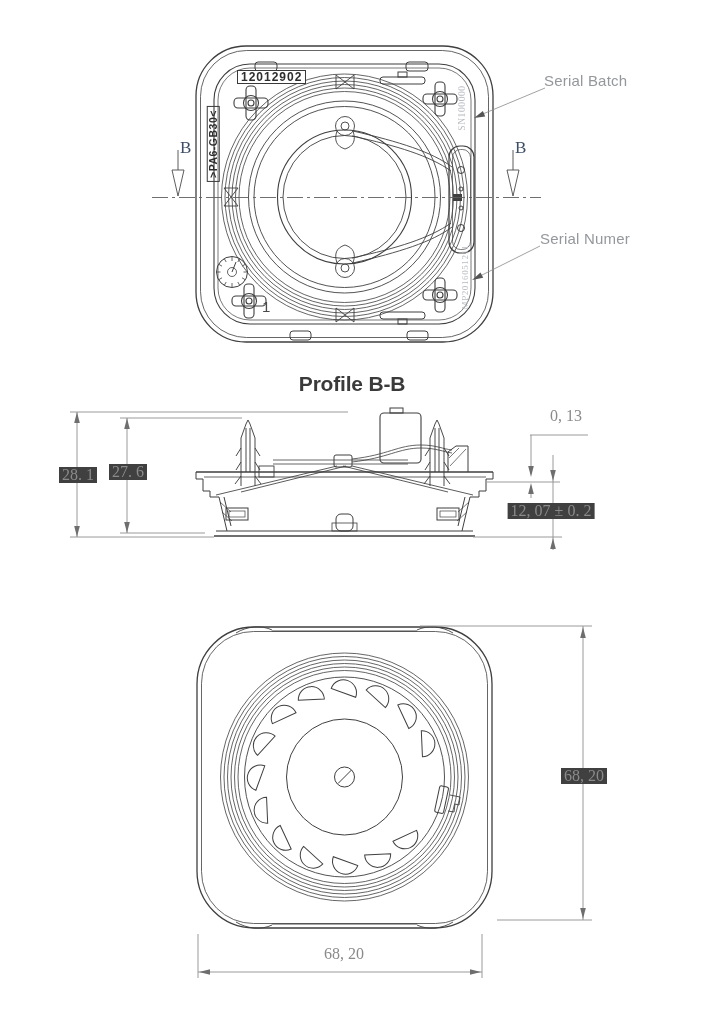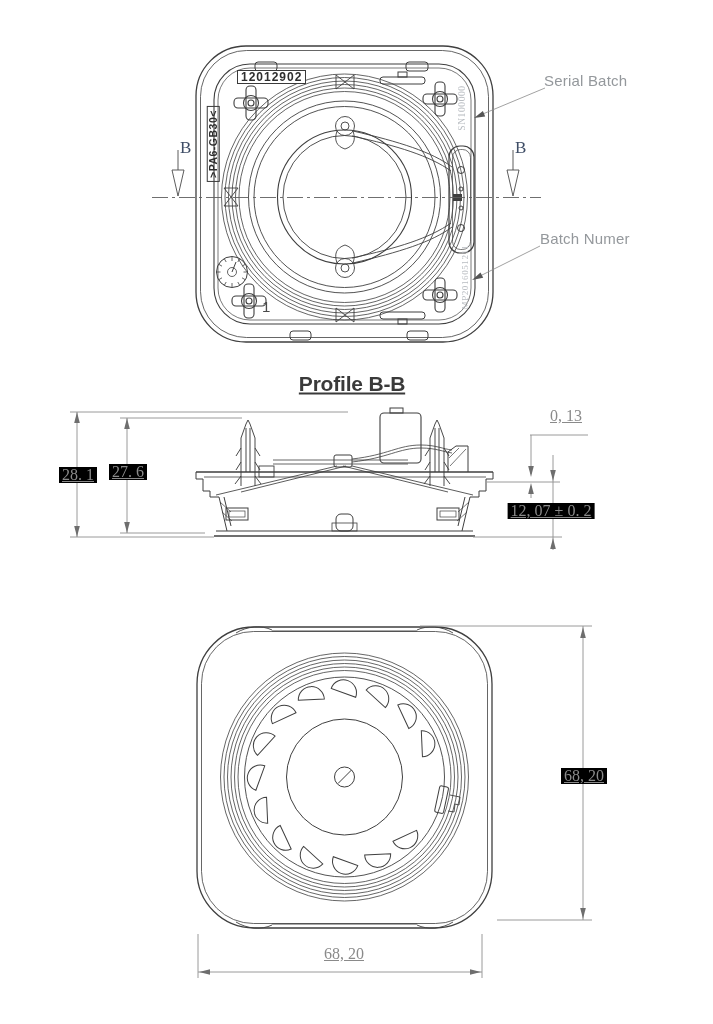--- a/index.html
+++ b/index.html
@@ -1,23 +1,23 @@
 <!DOCTYPE html>
 <html><head>
 <meta charset="utf-8">
 <style>
   html,body{margin:0;padding:0;background:#fff;}
   .page{position:relative;width:713px;height:1024px;background:#ffffff;overflow:hidden;
         font-family:"Liberation Sans",sans-serif;}
   svg{position:absolute;left:0;top:0;}
   .txt{position:absolute;white-space:pre;line-height:1;}
-  .ctr{transform:translate(-50%,-50%);text-decoration:underline;}
+  .ctr{transform:translate(-50%,-50%);}
   .rot{transform:translate(-50%,-50%) rotate(-90deg);}
   .dim{font-family:"Liberation Serif","DejaVu Serif",serif;color:#8a8a8a;font-size:16px;}
-  .dim.bg{background:#000000;padding:0 3px;}
+  .dim.bg{background:#404040;padding:0 3px;}
   .callout{color:#94989c;font-size:15px;letter-spacing:.2px;}
   .title{color:#3a3a3a;font-size:21px;font-weight:600;letter-spacing:-.2px;}
   .codebox{font-size:12px;font-weight:bold;color:#2e2e2e;border:1.5px solid #3a3a3a;
            padding:0 3px;letter-spacing:1px;background:#fff;}
   .matbox{font-size:10.5px;font-weight:bold;color:#2e2e2e;border:1.2px solid #3a3a3a;
           padding:0 3px;letter-spacing:.5px;background:transparent;}
   .molded{color:#b9bdc2;font-size:9.5px;letter-spacing:.6px;font-family:"Liberation Serif",serif;}
   .sectionb{font-family:"Liberation Serif","DejaVu Serif",serif;font-size:17px;color:#3e4d66;}
   .cavity{font-size:15px;color:#4a4a4a;font-family:"Liberation Sans",sans-serif;}
 </style>
@@ -223,21 +223,21 @@
 </svg>
 
 <div class="txt codebox" style="left:237px;top:70px;">12012902</div>
 <div class="txt matbox rot" style="left:213px;top:144px;">&gt;PA6-GB30&lt;</div>
 <div class="txt cavity" style="left:262px;top:299px;">1</div>
 <div class="txt molded rot" style="left:463px;top:108px;">SN100000</div>
 <div class="txt molded rot" style="left:465px;top:277px;font-size:9px;">MP2016051211</div>
 <div class="txt sectionb" style="left:180px;top:139px;">B</div>
 <div class="txt sectionb" style="left:515px;top:139px;">B</div>
 <div class="txt callout" style="left:544px;top:73px;">Serial Batch</div>
-<div class="txt callout" style="left:540px;top:231px;">Batch Numer</div>
+<div class="txt callout" style="left:540px;top:231px;">Serial Numer</div>
 
 <div class="txt title ctr" style="left:352px;top:383px;">Profile B-B</div>
 <div class="txt dim bg ctr" style="left:78px;top:475px;">28. 1</div>
 <div class="txt dim bg ctr" style="left:128px;top:472px;">27. 6</div>
 <div class="txt dim ctr" style="left:566px;top:416px;">0, 13</div>
 <div class="txt dim bg ctr" style="left:551px;top:511px;">12, 07 ± 0. 2</div>
 
 <div class="txt dim bg ctr" style="left:584px;top:776px;">68, 20</div>
 <div class="txt dim ctr" style="left:344px;top:954px;">68, 20</div>
 

